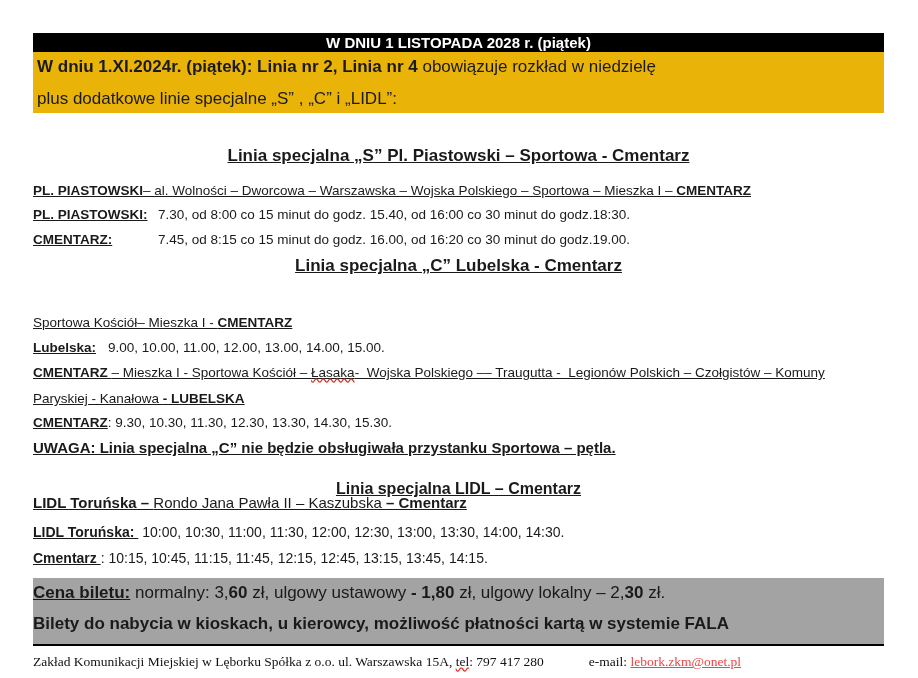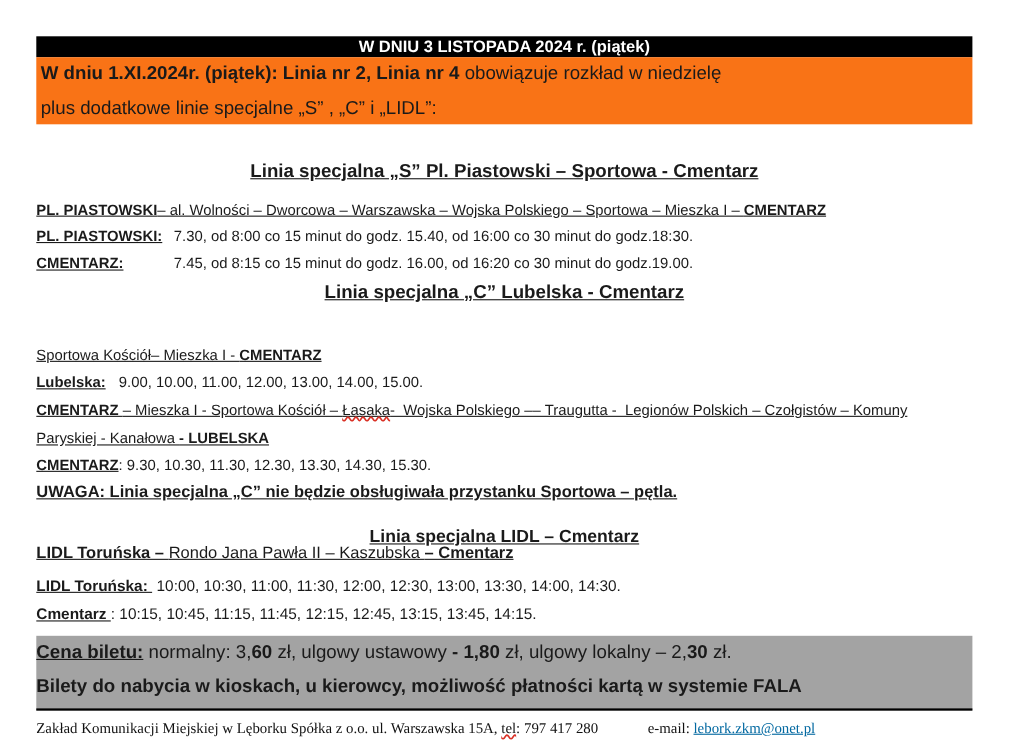--- a/index.html
+++ b/index.html
@@ -1,48 +1,48 @@
 <!DOCTYPE html>
 <html lang="pl"><head>
 <meta charset="utf-8">
 <style>
   html,body{margin:0;padding:0;background:#ffffff;}
   .page{position:relative;width:918px;height:678px;background:#ffffff;overflow:hidden;
         font-family:"Liberation Sans","DejaVu Sans",sans-serif;color:#1a1a1a;}
   .topbar{position:absolute;left:33px;top:33px;width:851px;height:19px;background:#000000;
           color:#ffffff;font-weight:700;font-size:15px;line-height:19px;text-align:center;white-space:pre;}
-  .infobox{position:absolute;left:33px;top:52px;width:847px;height:58px;background:#f97316;
+  .infobox{position:absolute;left:33px;top:52px;width:847px;height:58px;background:#eab308;
            padding:3px 0 0 4px;font-size:17px;}
   .iline{white-space:pre;line-height:23px;}
   .iline2{margin-top:9px;}
   .line{position:absolute;left:33px;width:851px;white-space:pre;font-size:13.5px;line-height:17px;}
   .c{text-align:center;}
   .b{font-weight:700;}
   .u{text-decoration:underline;}
   .wavy{text-decoration:underline;text-decoration-style:wavy;text-decoration-color:#d93025;
         text-decoration-skip-ink:none;}
   .sz14{font-size:14px;} .sz15{font-size:15px;} .sz16{font-size:16px;} .sz17{font-size:17px;}
   .lbl{display:inline-block;min-width:125px;}
   .gap12{margin-left:12px;} .gap4{margin-left:4px;}
   .graybox{position:absolute;left:33px;top:578px;width:851px;height:66px;background:#a3a3a3;
            border-bottom:2px solid #000000;}
   .price{white-space:pre;font-size:17px;margin:4px 0 0 0;line-height:22px;}
   .tickets{white-space:pre;font-size:17px;font-weight:700;
            margin:9px 0 12px 0;line-height:22px;}
   .footer{position:absolute;left:33px;top:654px;width:851px;white-space:pre;
           font-family:"Liberation Serif","DejaVu Serif",serif;font-size:13.5px;color:#111;}
   .spacer{display:inline-block;width:45px;}
-  a.email{color:#0369a1;}
+  a.email{color:#ef4444;}
 </style>
 </head>
 <body>
 
 <div class="page">
 
-  <div class="topbar"><span>W DNIU 3 LISTOPADA 2024 r. (piątek)</span></div>
+  <div class="topbar"><span>W DNIU 1 LISTOPADA 2028 r. (piątek)</span></div>
 
   <div class="infobox">
     <div class="iline"><span class="b">W dniu 1.XI.2024r. (piątek): Linia nr 2, Linia nr 4</span><span> obowiązuje rozkład w niedzielę</span></div>
     <div class="iline iline2"><span>plus dodatkowe linie specjalne „S” , „C” i „LIDL”:</span></div>
   </div>
 
   <div class="line c sz17" style="top:147px"><span class="b u">Linia specjalna „S” Pl. Piastowski – Sportowa - Cmentarz</span></div>
 
   <div class="line u" style="top:182px"><span class="b">PL. PIASTOWSKI</span><span>– al. Wolności – Dworcowa – Warszawska – Wojska Polskiego – Sportowa – Mieszka I – </span><span class="b">CMENTARZ</span></div>
 

